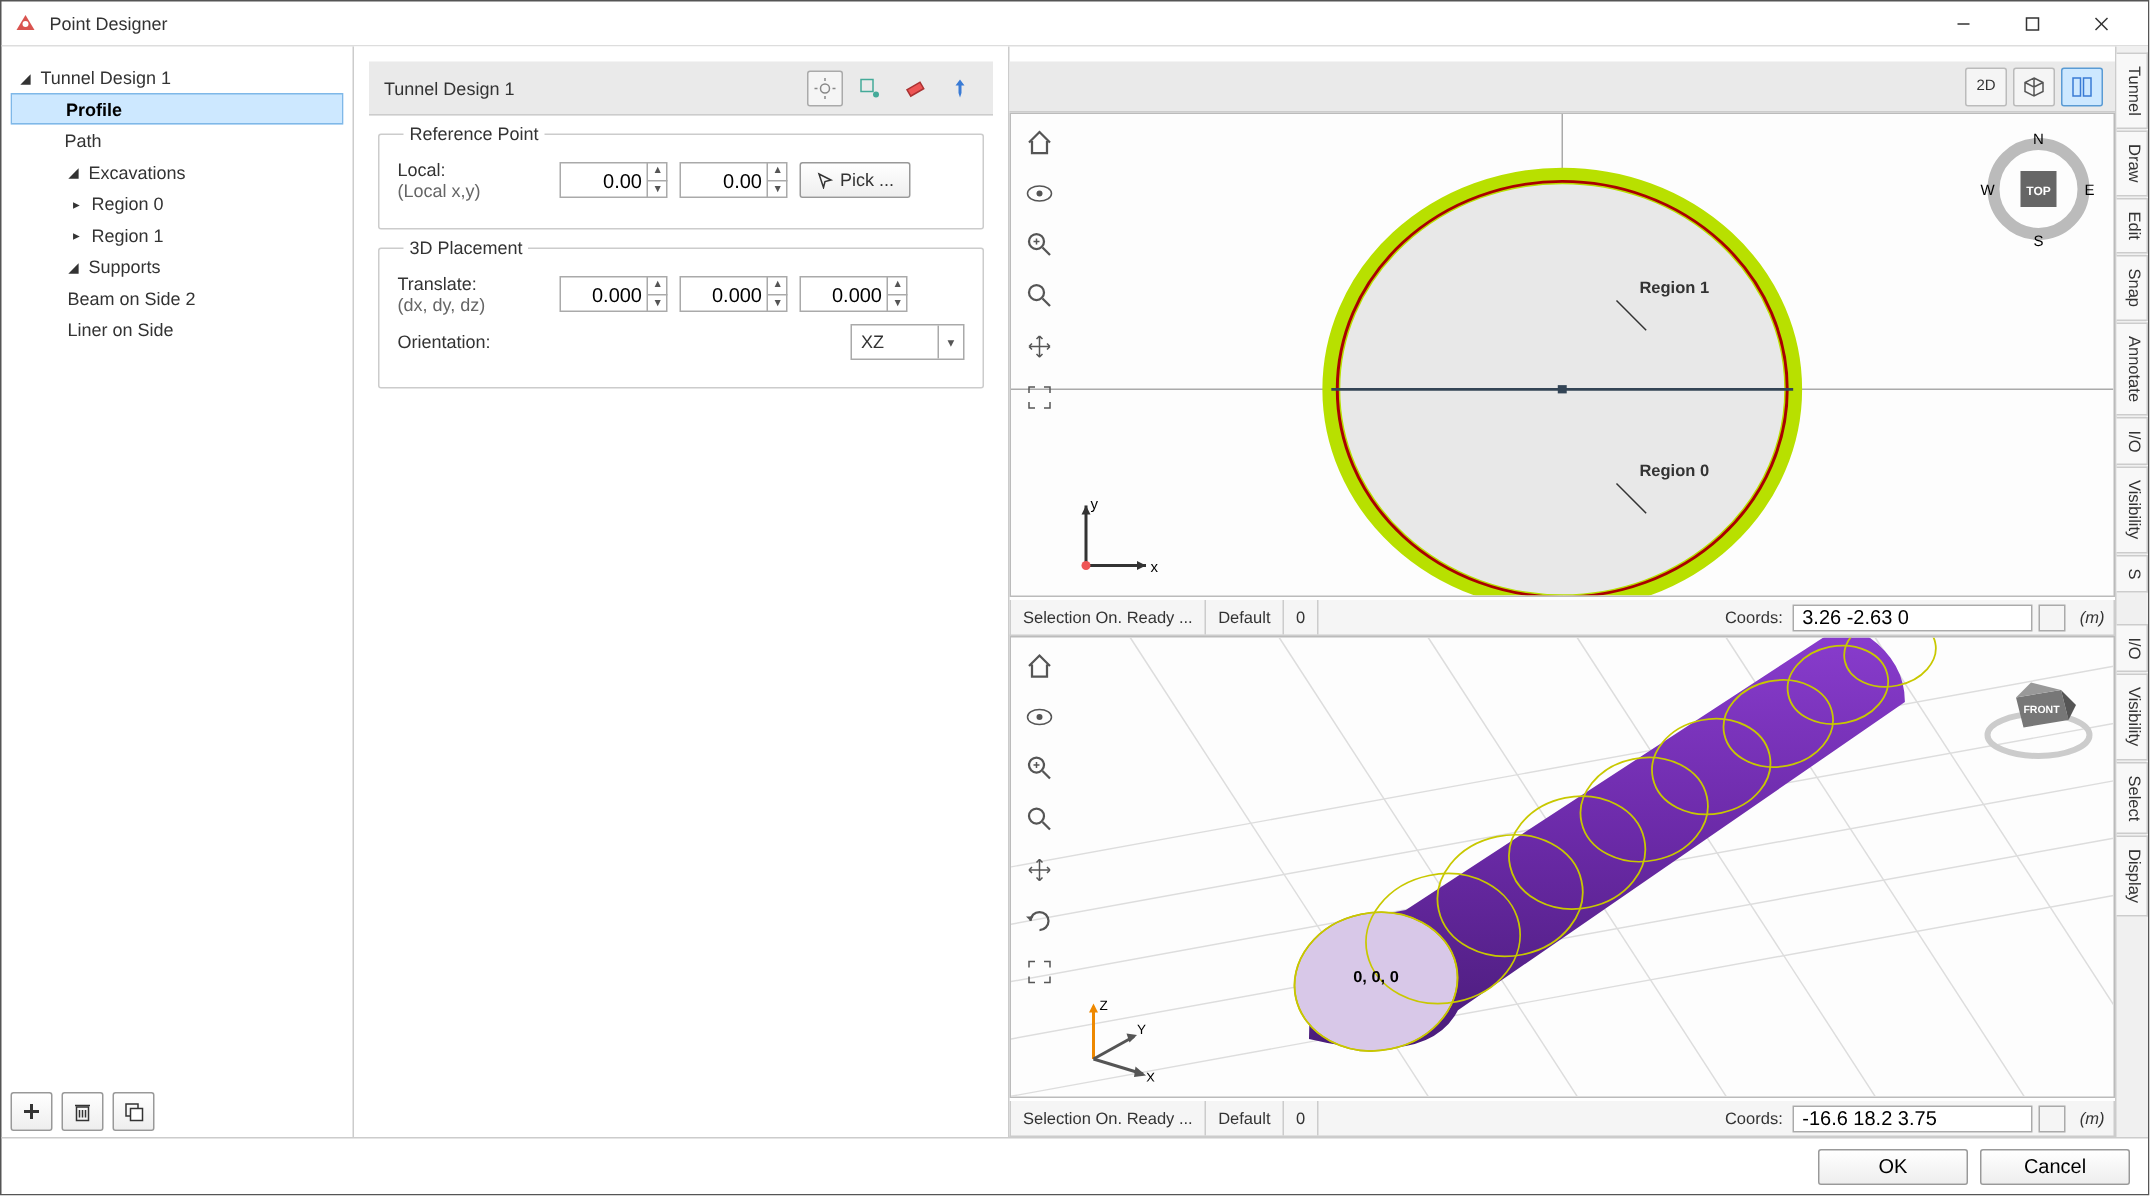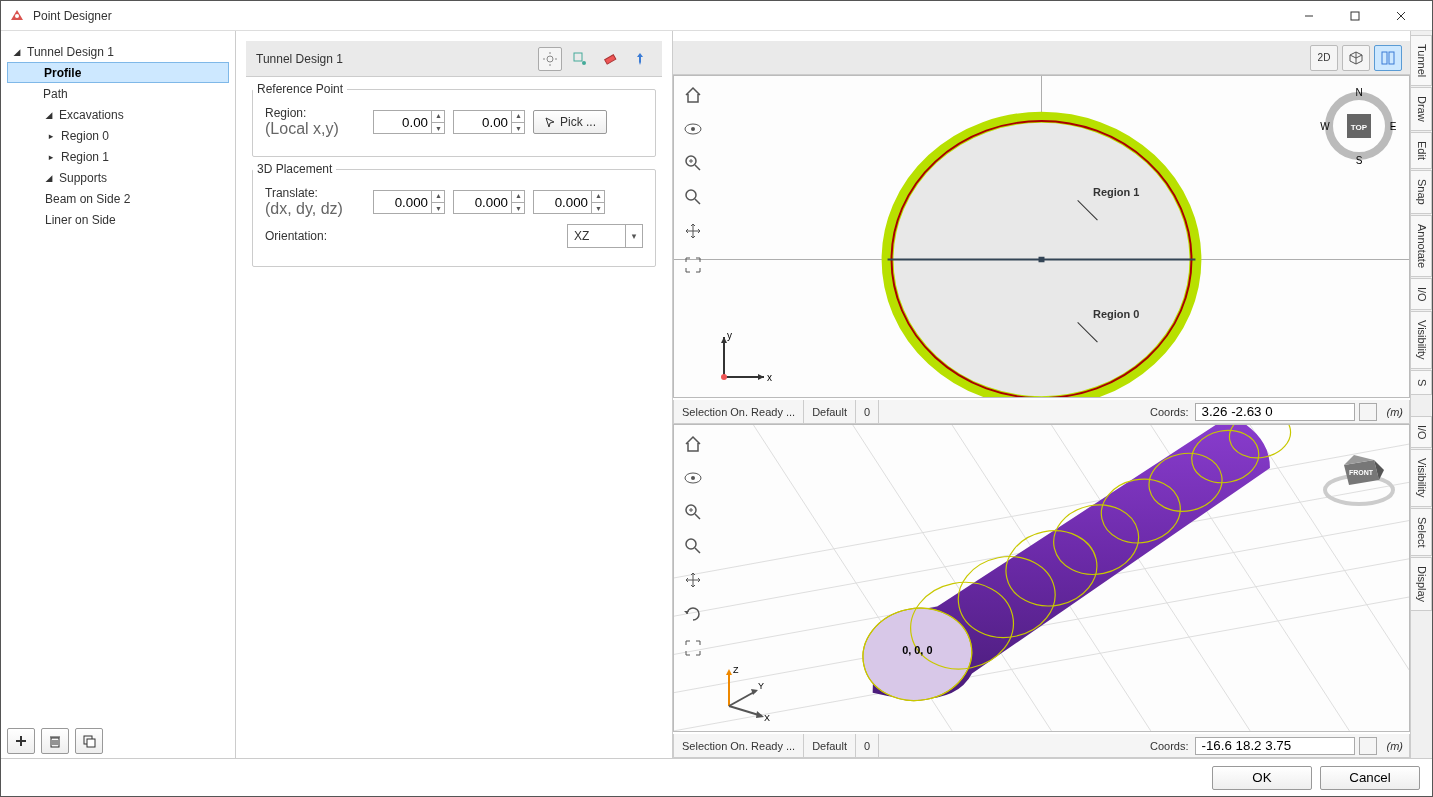--- a/index.html
+++ b/index.html
@@ -21,24 +21,24 @@
 .indent2 { padding-left: 38px; }
 .left-toolbar { display: flex; gap: 6px; padding: 4px 0 0 0; }
 .icon-btn { width: 28px; height: 26px; border: 1px solid #999; border-radius: 2px; background: linear-gradient(#fff,#eee); display: flex; align-items: center; justify-content: center; cursor: pointer; }
 .mid-panel { width: 437px; border-right: 1px solid #ccc; background: #fff; display: flex; flex-direction: column; }
 .mid-header { height: 36px; background: #eaeaea; border-bottom: 1px solid #ccc; display: flex; align-items: center; padding: 0 10px; margin: 10px 10px 6px 10px; }
 .mid-header .name { flex: 1; }
 .mid-header .hicons { display: flex; gap: 6px; }
 .hicon { width: 24px; height: 24px; display: flex; align-items: center; justify-content: center; border: 1px solid transparent; border-radius: 2px; }
 .hicon.sel { border-color: #aaa; background: #f5f5f5; }
 .groupbox { border: 1px solid #ccc; border-radius: 2px; margin: 6px 16px; padding: 10px 12px 12px 12px; position: relative; }
-.groupbox .legend { position: absolute; top: -8px; left: 0; background: #fff; padding: 0 4px; color: #333; }
+.groupbox .legend { position: absolute; top: -8px; left: 16px; background: #fff; padding: 0 4px; color: #333; }
 .row { display: flex; align-items: center; margin: 6px 0; gap: 8px; }
 .row .lbl { width: 100px; }
-.row .sub { font-size: 16px; color: #666; }
+.row .sub { font-size: 12px; color: #666; }
 .num-input { width: 72px; height: 24px; border: 1px solid #aaa; padding: 0 16px 0 4px; text-align: right; position: relative; background: #fff; }
 .spin { position: absolute; right: 0; top: 0; bottom: 0; width: 14px; border-left: 1px solid #aaa; display: flex; flex-direction: column; }
 .spin div { flex: 1; display: flex; align-items: center; justify-content: center; font-size: 7px; color: #555; }
 .spin div:first-child { border-bottom: 1px solid #aaa; }
 .num-wrap { position: relative; display: inline-block; }
 .pick-btn { height: 24px; padding: 0 10px; border: 1px solid #999; background: linear-gradient(#fff,#eee); border-radius: 2px; cursor: pointer; display: flex; align-items: center; gap: 4px; }
 .select { width: 76px; height: 24px; border: 1px solid #aaa; padding: 0 18px 0 6px; background: #fff; position: relative; display: flex; align-items: center; }
 .select::after { content: "▾"; position: absolute; right: 0; top: 0; bottom: 0; width: 16px; display: flex; align-items: center; justify-content: center; border-left: 1px solid #aaa; color: #555; font-size: 9px; }
 .right-panel { flex: 1; display: flex; min-width: 0; }
 .views { flex: 1; display: flex; flex-direction: column; min-width: 0; padding: 10px 0 0 0; }
@@ -186,21 +186,21 @@
                 <path d="M8 2 L11 6 L9 6 L9 11 L8 14 L7 11 L7 6 L5 6 Z" fill="#3a7bd5"></path>
               </svg>
             </div>
         </div>
       </div>
 
       <div class="groupbox">
         <span class="legend">Reference Point</span>
         <div class="row">
           <div>
-            <div class="lbl">Region:</div>
+            <div class="lbl">Local:</div>
             <div class="sub">(Local x,y)</div>
           </div>
           <div class="num-wrap"><input class="num-input" value="0.00" style=""><div class="spin">
                 <div>▲</div>
                 <div>▼</div>
               </div></div>
           <div class="num-wrap"><input class="num-input" value="0.00" style=""><div class="spin">
                 <div>▲</div>
                 <div>▼</div>
               </div></div>

